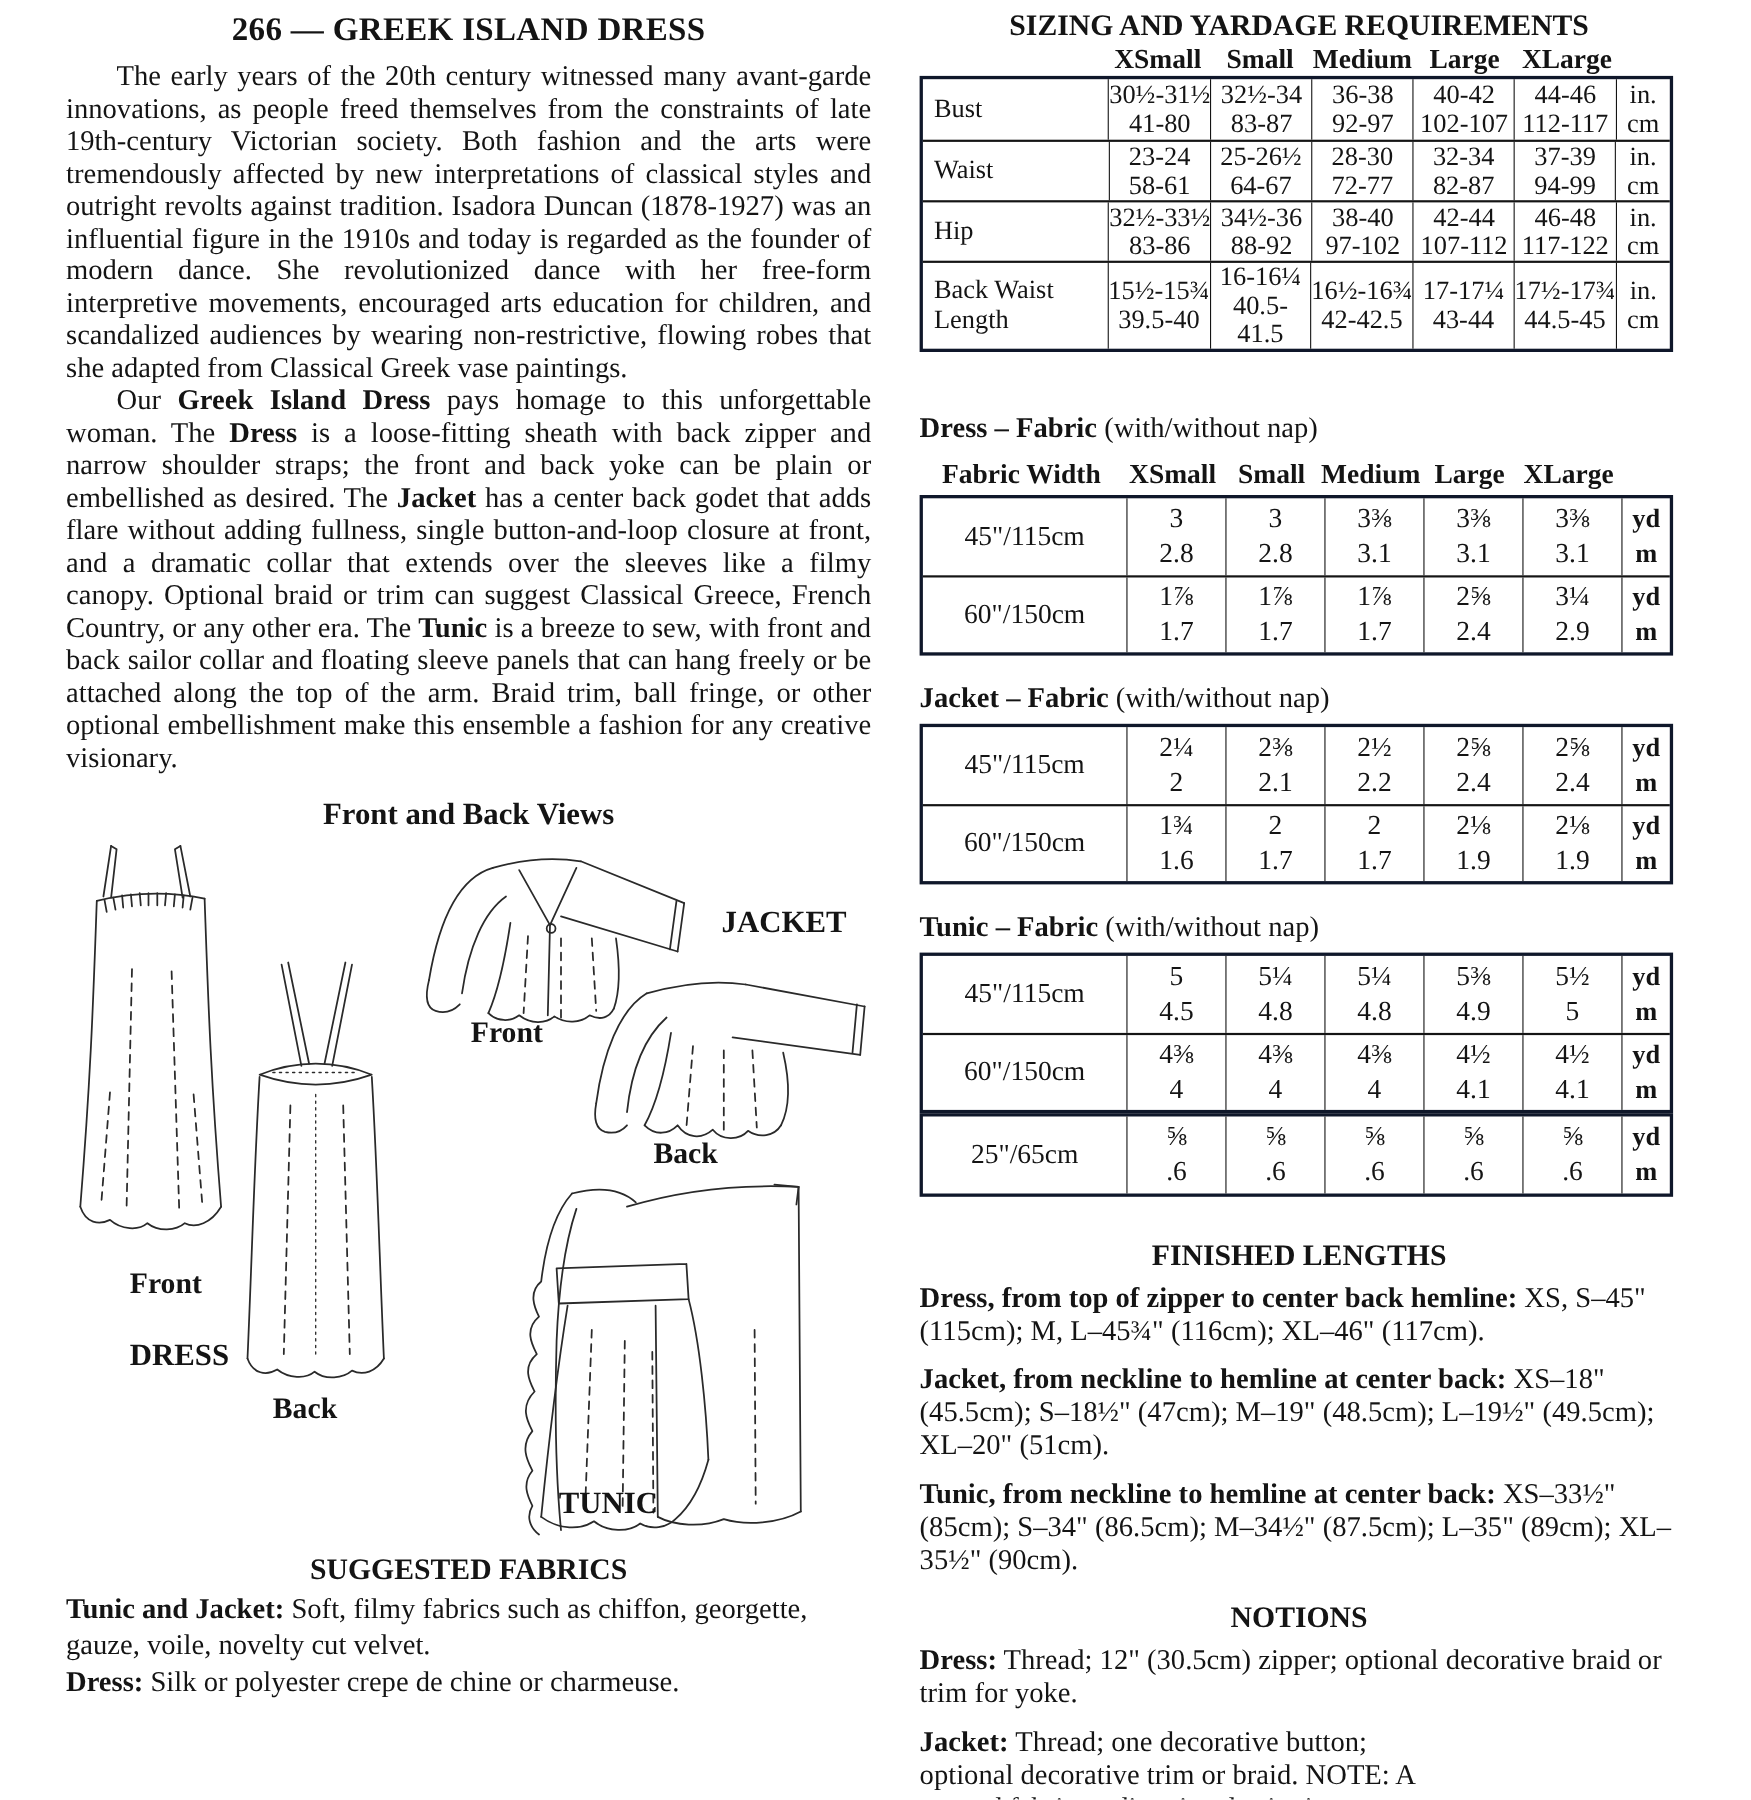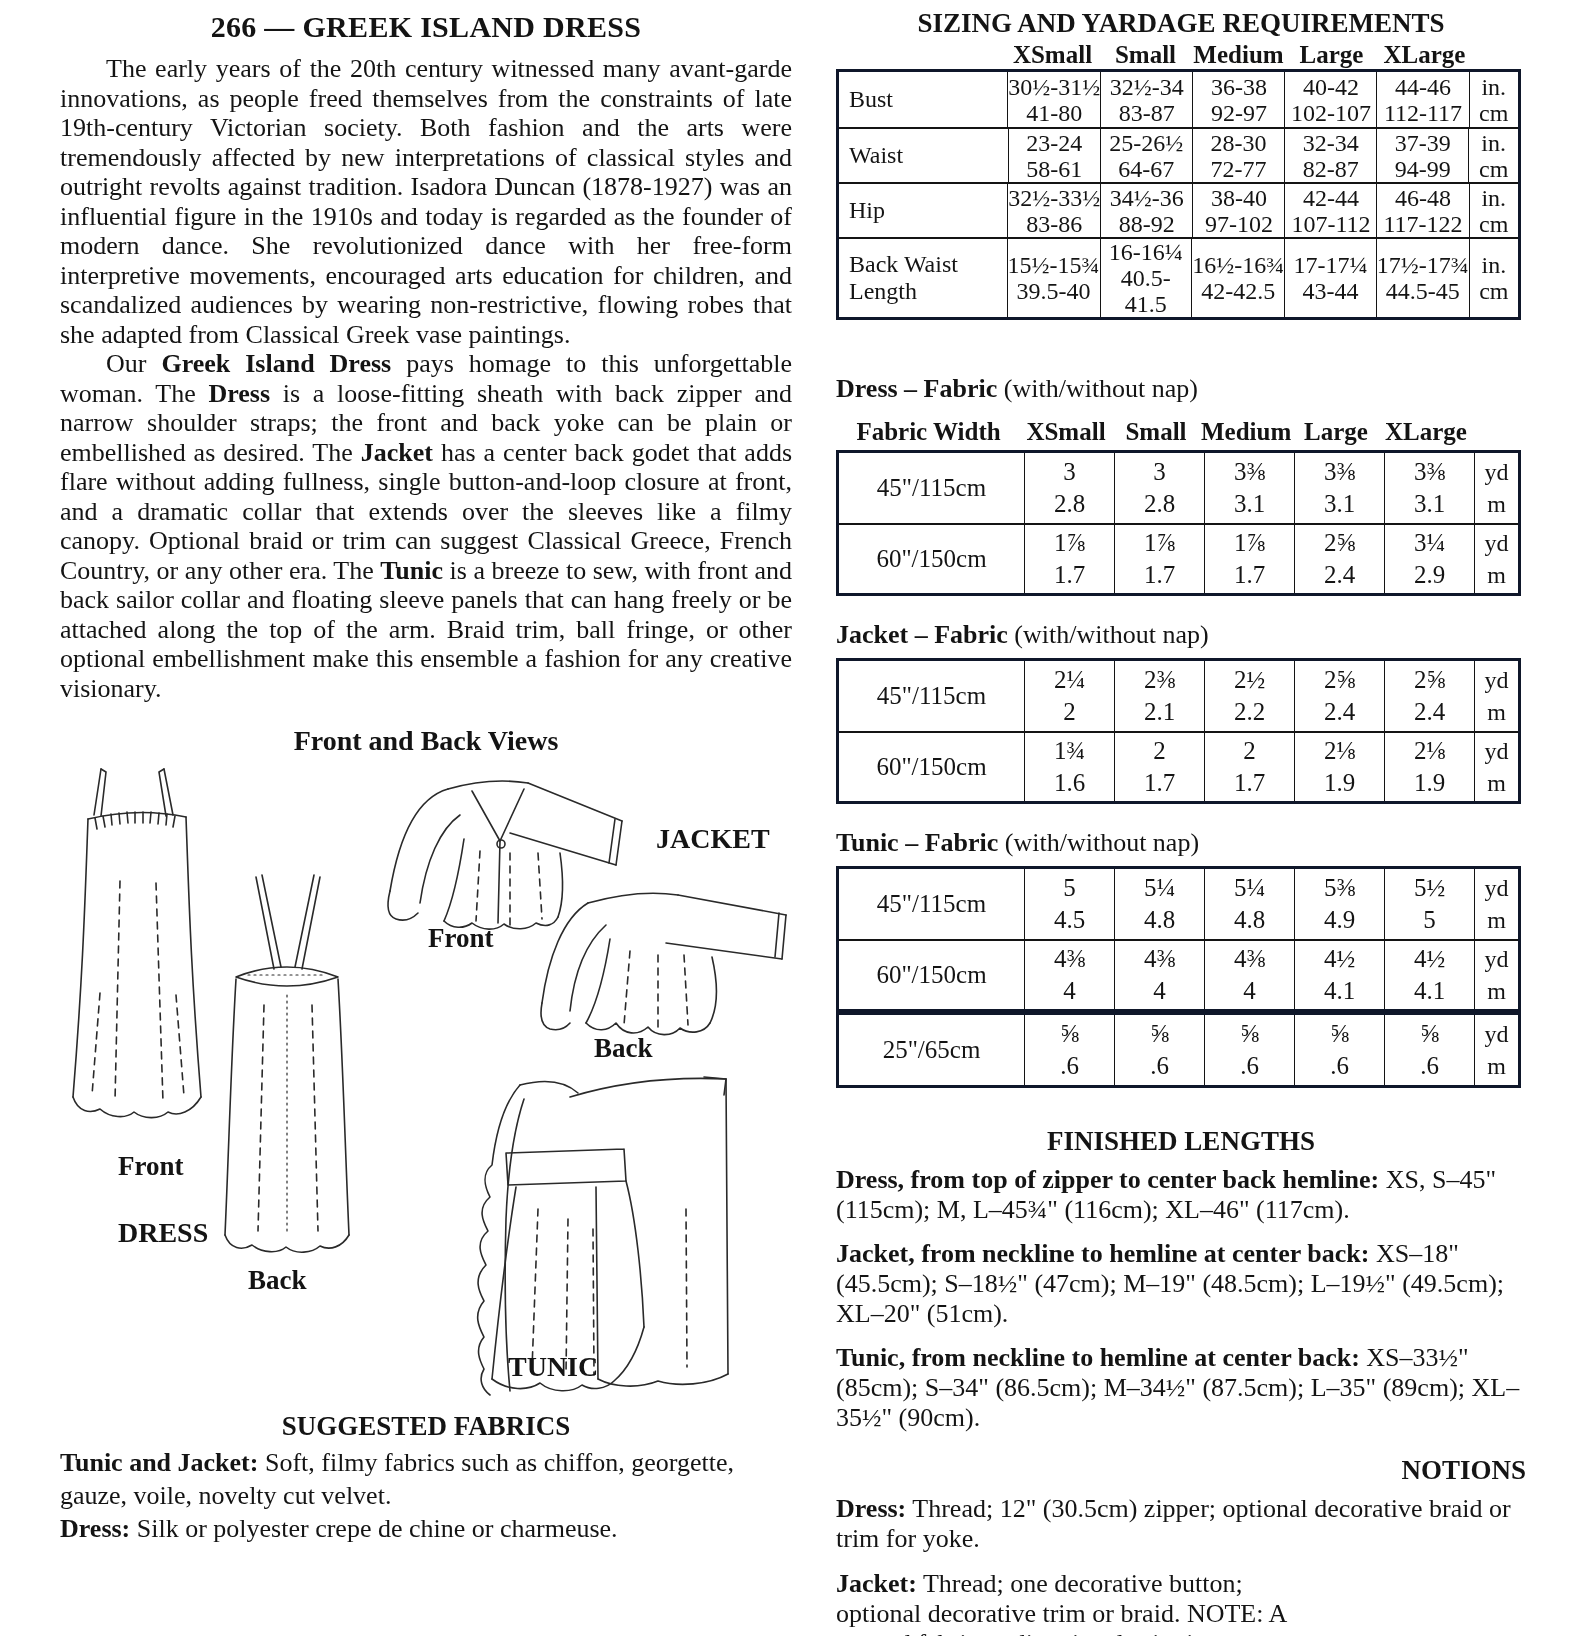--- a/index.html
+++ b/index.html
@@ -59,32 +59,32 @@
 
   .sizing .mrow { min-height:55px; }
   .sizing .mlabel { width:170px; }
   .sizing .mval { width:93px; }
   .sizing .munit { width:50px; }
 
   .fabric .mrow { min-height:70px; }
   .fabric .mcell > div { line-height:32px; }
   .fabric .mlabel { width:185px; text-align:center; padding-left:0; font-size:25px; }
   .fabric .mval { width:90px; font-size:25px; }
-  .fabric .munit { width:44px; }
+  .fabric .munit { width:44px;font-weight:bold; }
 
   .sec { font-size:26px; }
   .sec .t { font-weight:bold; }
   .sec-dress  { margin-top:54px; }
   .sec-jacket { margin-top:24px; margin-bottom:8px; }
   .sec-tunic  { margin-top:24px; margin-bottom:8px; }
   .sec-interf { margin-top:24px; margin-bottom:10px; }
 
   .fl-head { margin-top:38px; margin-bottom:8px; }
   .fl-para { font-size:26px; line-height:30px; text-align:left; margin-bottom:14px; }
-  .no-head { margin-top:22px; margin-bottom:8px;text-align:right; }
+  .no-head { margin-top:22px; margin-bottom:8px; }
   .no-para { font-size:26px; line-height:30px; text-align:left; margin-bottom:15px; }
   .no-para.narrow-jacket { width:482px; }
 </style>
 </head>
 <body>
 
 <div class="page">
 
   <div class="col col-left">
     <div class="doc-title">266 — GREEK ISLAND DRESS</div>

